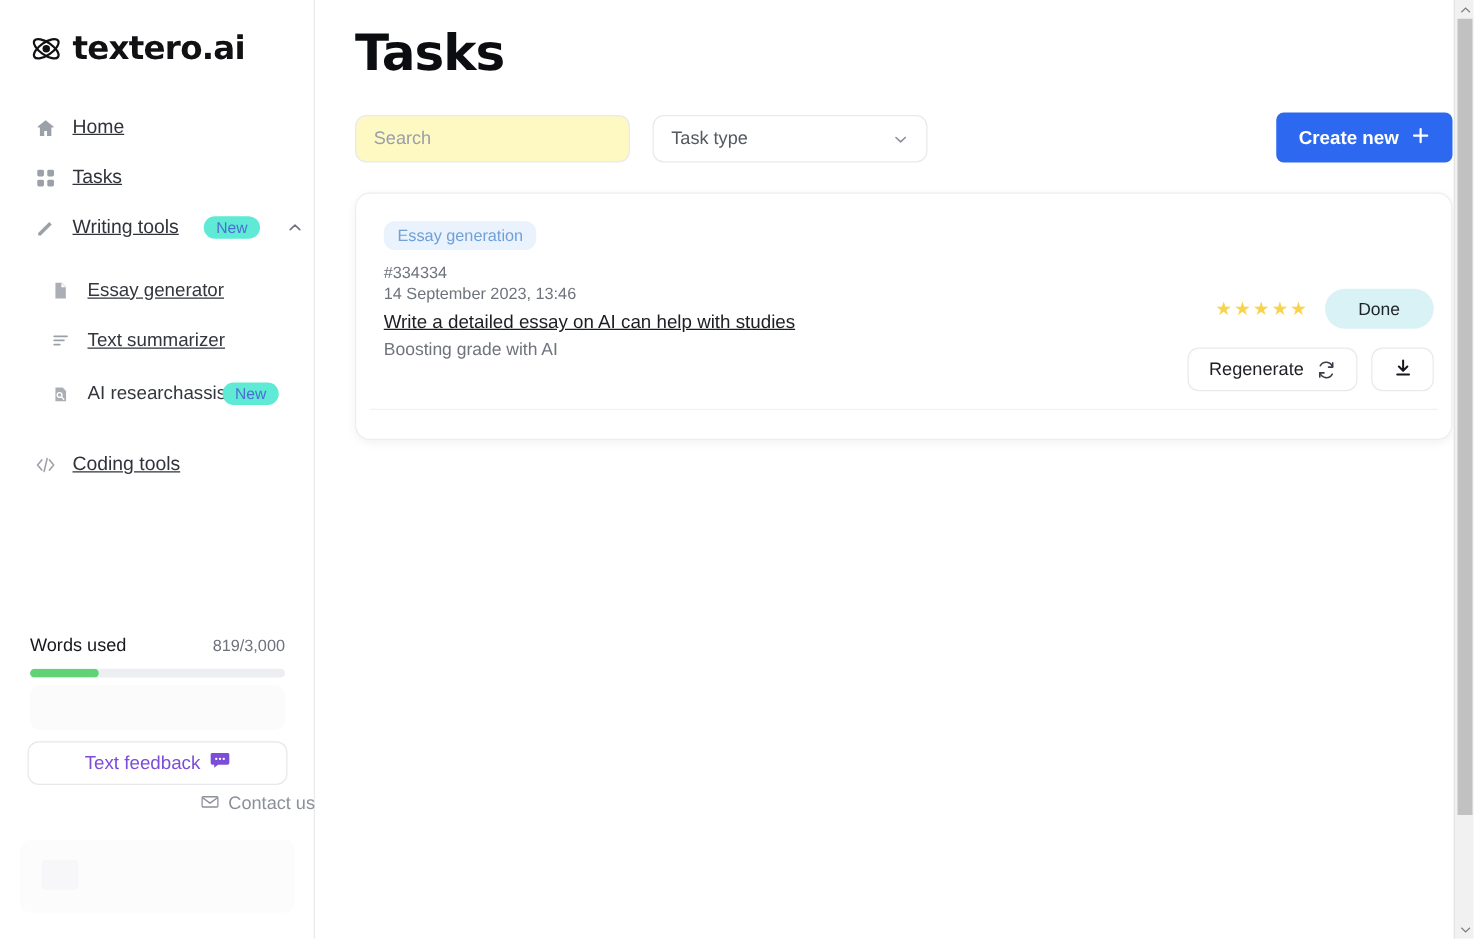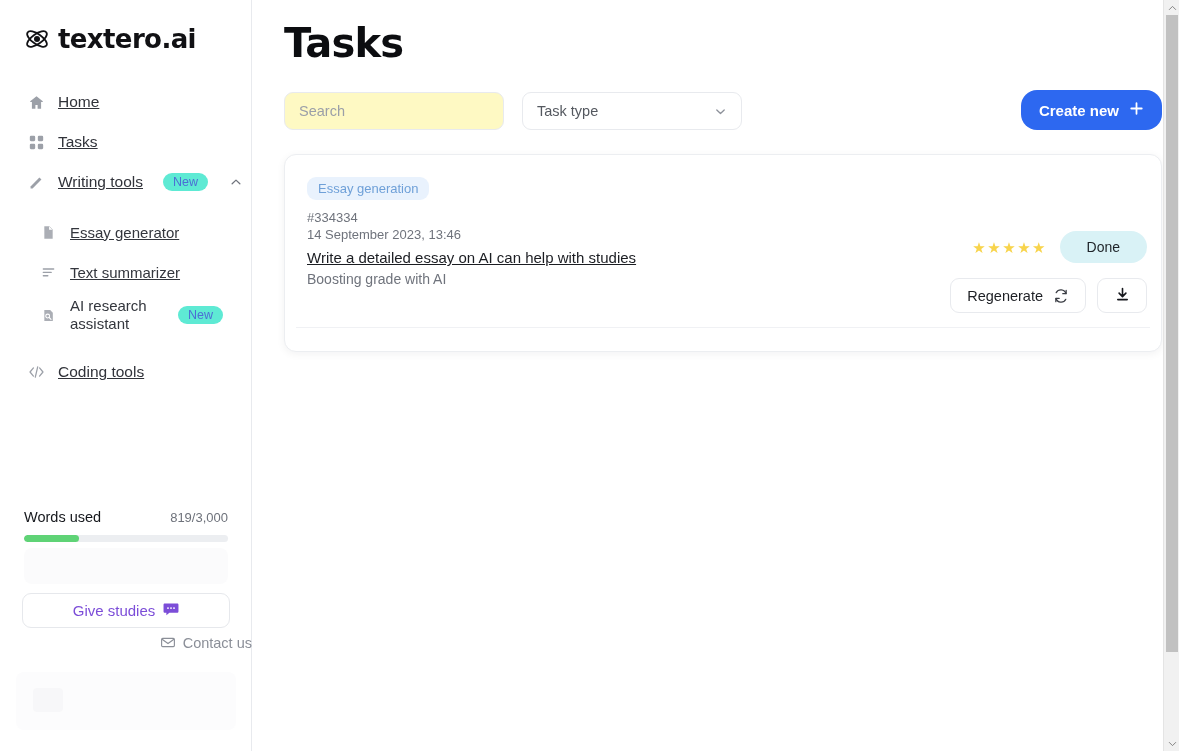--- a/index.html
+++ b/index.html
@@ -47,21 +47,21 @@
     line-height: 1;
   }
   .chev { margin-left: 10px; color: #6f737c; display: flex; align-items: center; }
 
   .subnav { margin-top: 10px; }
   .subnav .nav-item {
     padding-left: 38px; height: 40px;
     color: #33363d; font-size: 15px;
   }
   .subnav .nav-item.tall { height: 46px; align-items: center; }
-  .sub-label-wrap { display: flex; flex-direction: column; line-height: 1.18; }
+  .sub-label-wrap { display: flex; flex-direction: row; line-height: 1.18; }
   .badge-new.abs { position: absolute; left: 170px; }
   .nav-item.rel { position: relative; }
 
   .coding { margin-top: 14px; }
 
   
   .usage {
     position: absolute; left: 24px; top: 509px; width: 204px;
   }
   .usage-row { display: flex; justify-content: space-between; align-items: baseline; }
@@ -116,21 +116,21 @@
   .search-box::placeholder { color: #9b9fa8; }
   .select-box {
     width: 220px; height: 38px; border: 1px solid #e8eaee; border-radius: 9px;
     background: #fff; padding: 0 14px; display: flex; align-items: center;
     justify-content: space-between; cursor: pointer;
     font-size: 14.5px; color: #54585f;
   }
   .select-box .chev-d { color: #8d919a; display: flex; }
   .create-btn {
     position: absolute; right: 1px; top: -2px;
-    height: 40px; padding: 0 18px; border-radius: 16px;
+    height: 40px; padding: 0 18px; border-radius: 6px;
     background: #2d68f0; color: #fff; font-size: 15px; font-weight: 600;
     display: flex; align-items: center; gap: 10px; cursor: pointer; border: none;
     font-family: "Liberation Sans", sans-serif;
   }
 
   
   .card {
     margin-top: 24px; margin-right: 1px;
     border: 1px solid #eceef1; border-radius: 12px; background: #fff;
     box-shadow: 0 2px 8px rgba(20,25,40,0.055);
@@ -310,21 +310,21 @@
         <span class="usage-count">819/3,000</span>
       </div>
       <div class="bar-track">
         <div class="bar-fill" id="usage-fill" style="width: 27%;"></div>
       </div>
     </div>
 
     <div class="skeleton-a"></div>
 
     <div class="feedback-btn">
-      <span>Give studies</span>
+      <span>Text feedback</span>
       <span>
         <svg viewBox="0 0 18 16" width="16" height="15">
           <path fill="#7c4dd8" d="M2 1.2h14c.8 0 1.4.6 1.4 1.4v7.6c0 .8-.6 1.4-1.4 1.4H7.2l-3.4 2.8v-2.8H2c-.8 0-1.4-.6-1.4-1.4V2.6C.6 1.8 1.2 1.2 2 1.2z"></path>
           <circle cx="5.6" cy="6.4" r="1.05" fill="#fff"></circle>
           <circle cx="9" cy="6.4" r="1.05" fill="#fff"></circle>
           <circle cx="12.4" cy="6.4" r="1.05" fill="#fff"></circle>
         </svg>
       </span>
     </div>
 

